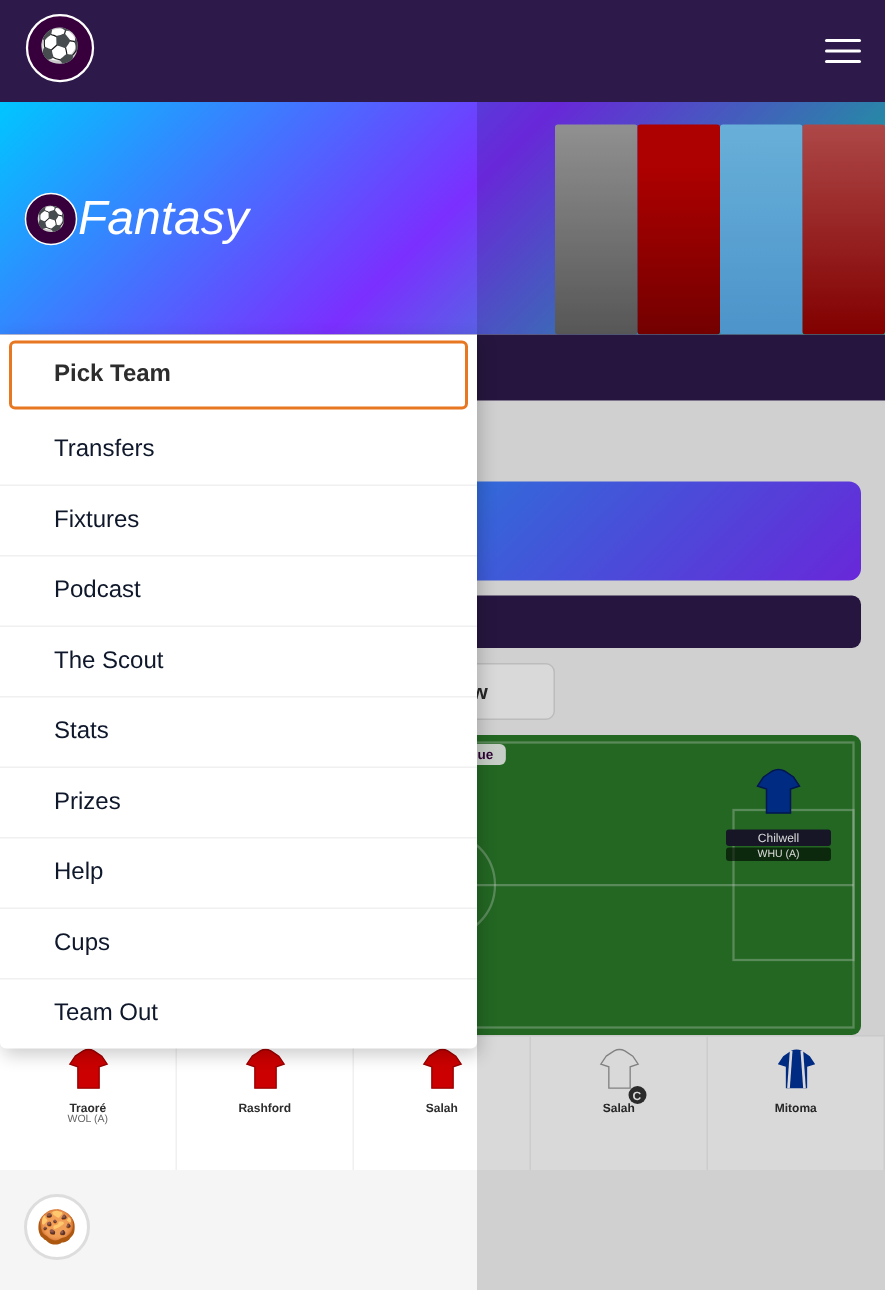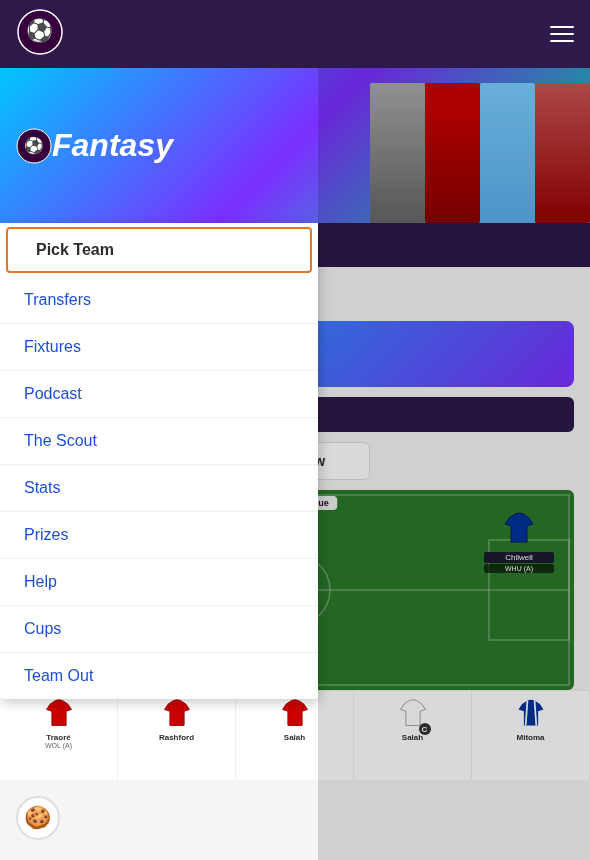--- a/index.html
+++ b/index.html
@@ -47,21 +47,21 @@
       overflow: hidden;
     }
     .fantasy-logo-area {
       display: flex;
       align-items: center;
       padding: 0 16px;
       z-index: 2;
     }
     .fantasy-title {
       font-size: 32px;
-      font-weight: bold;
+      font-weight: normal;
       color: #fff;
       font-style: italic;
     }
 
     
     .tab-bar {
       background: #2d1a4b;
       display: flex;
       align-items: center;
       padding: 0 8px;
@@ -104,23 +104,23 @@
       top: 155px; 
       left: 0;
       width: 318px;
       background: #fff;
       border-radius: 0 0 4px 4px;
       box-shadow: 2px 4px 12px rgba(0,0,0,0.2);
       pointer-events: all;
       z-index: 300;
     }
     .dropdown-item {
-      padding: 14px 24px;
+      padding: 14px 36px;
       font-size: 16px;
-      color: #1d4ed8;
+      color: #0f172a;
       cursor: pointer;
       text-align: left;
       border-bottom: 1px solid #f0f0f0;
     }
     .dropdown-item:last-child {
       border-bottom: none;
     }
     .dropdown-item.active {
       border: 2.5px solid #e87722;
       border-radius: 4px;

